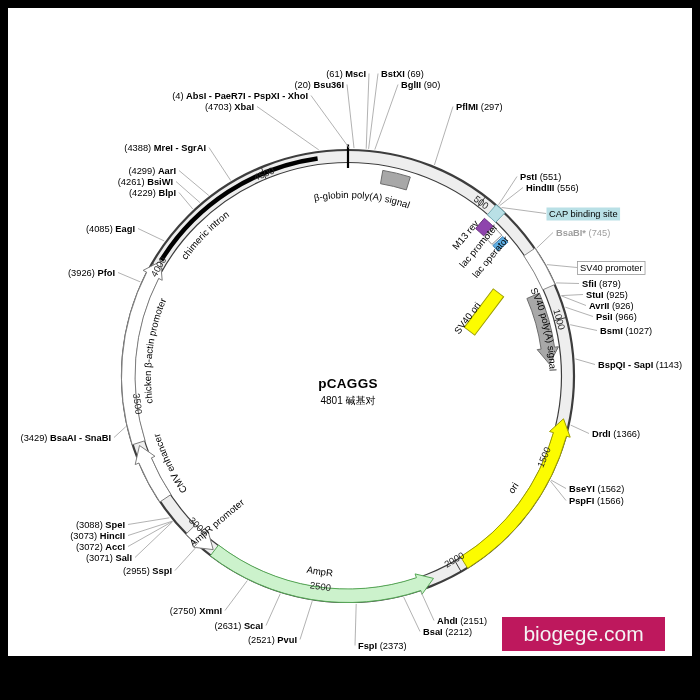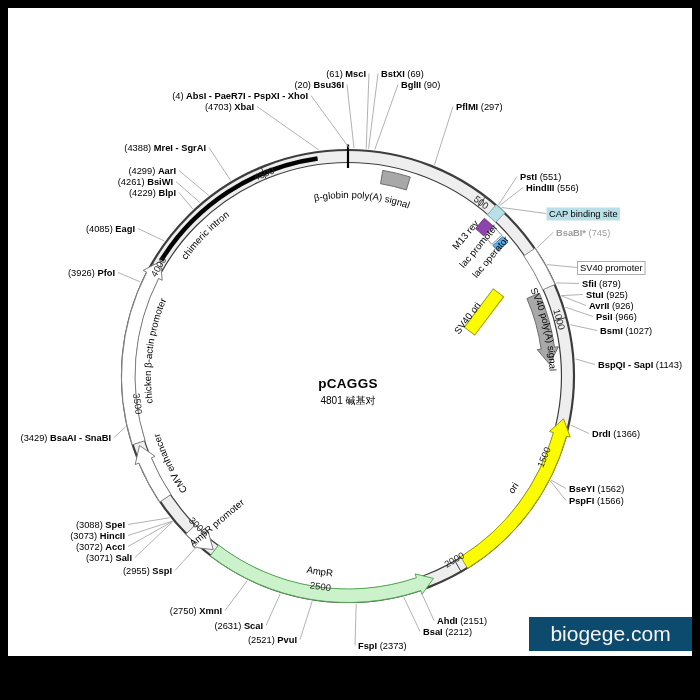--- a/index.html
+++ b/index.html
@@ -10,22 +10,22 @@
   svg#map text{font-family:"Liberation Sans",sans-serif;}
   .site{font-size:9.3px;fill:#000;}
   .site .b{font-weight:700;}
   .site.muted tspan{fill:#9e9e9e;}
   .tick{font-size:9.5px;fill:#262626;}
   .flabel{font-size:9.6px;fill:#000;}
   .center-label{position:absolute;left:348px;top:376px;transform:translateX(-50%);
                 text-align:center;color:#000;}
   .pname{font-size:13.5px;font-weight:700;letter-spacing:.3px;}
   .psize{font-size:10px;margin-top:3px;}
-  .watermark{position:absolute;left:529px;top:617px;width:163px;height:34px;
-             background:#0c4a6e;color:#f4f4f4;font-size:21px;display:flex;
+  .watermark{position:absolute;left:502px;top:617px;width:163px;height:34px;
+             background:#be185d;color:#f4f4f4;font-size:21px;display:flex;
              align-items:center;justify-content:center;text-align:center;}
 </style>
 </head>
 <body>
 
 <div class="frame">
   <div class="canvas"></div>
   <svg id="map" width="700" height="700" viewBox="0 0 700 700" xmlns="http://www.w3.org/2000/svg" xmlns:xlink="http://www.w3.org/1999/xlink">
       <circle cx="348" cy="376" r="219.75" fill="none" stroke="#eeeeee" stroke-width="11"></circle>
       <circle cx="348" cy="376" r="226" fill="none" stroke="#3d3d3d" stroke-width="2.2"></circle>

